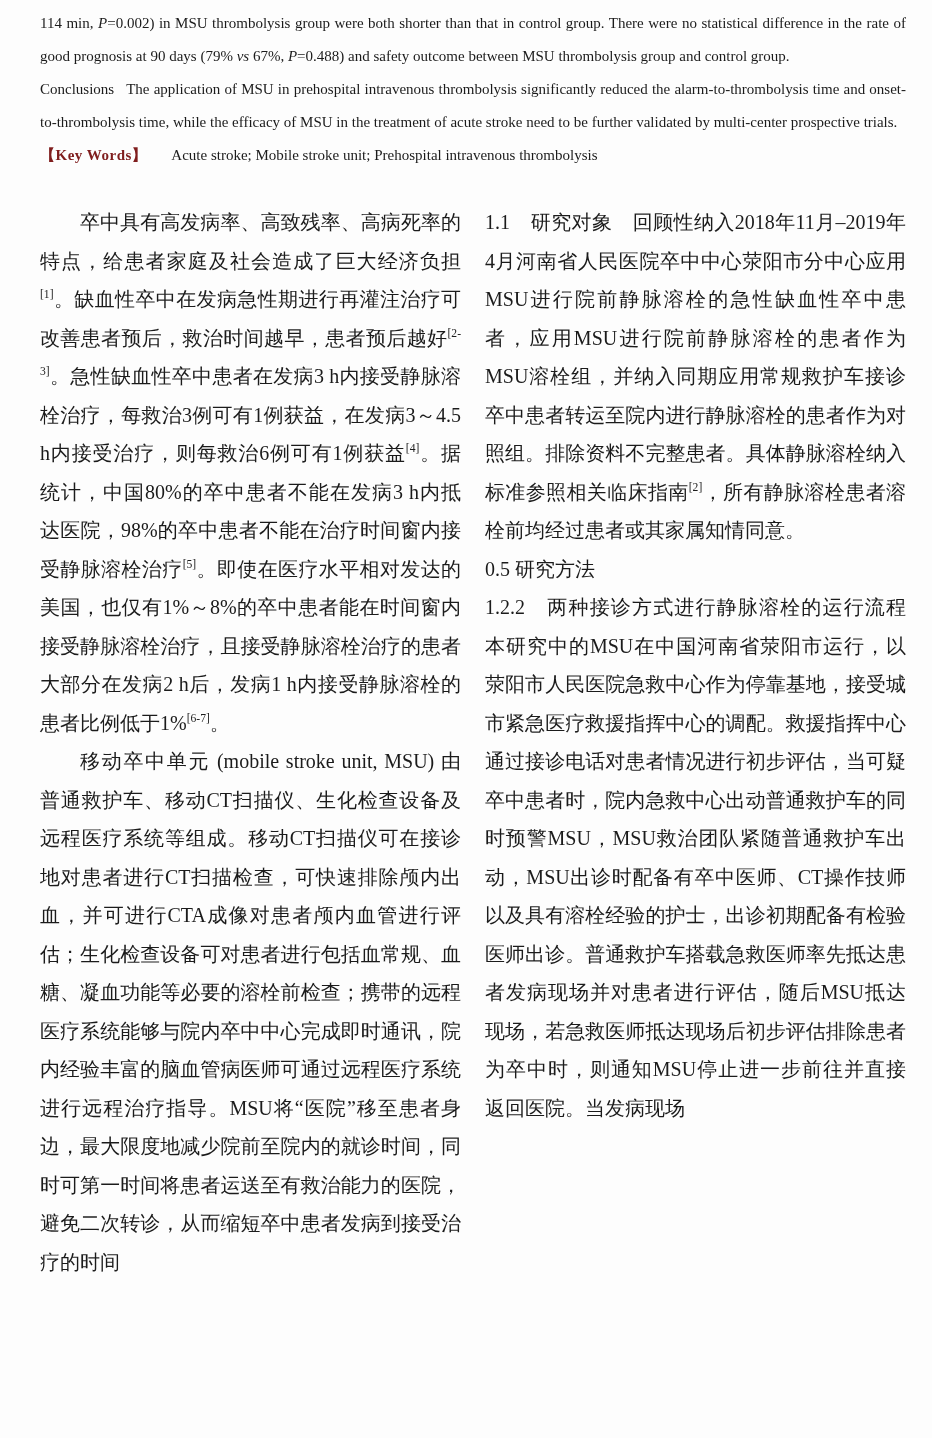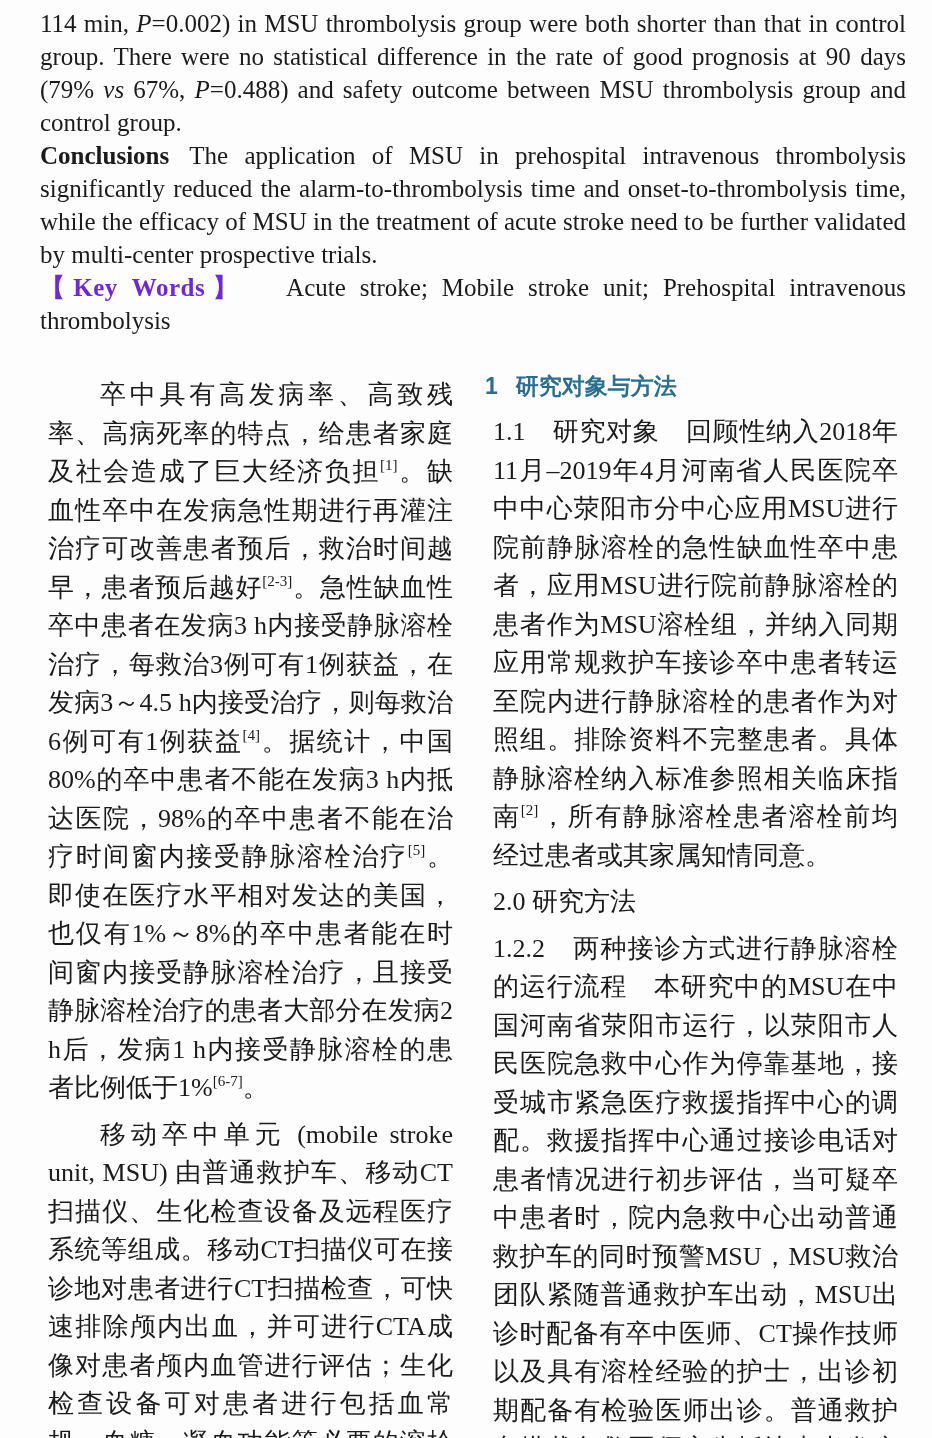--- a/index.html
+++ b/index.html
@@ -12,41 +12,41 @@
     font-family: "Liberation Serif", serif;
   }
   .page {
     width: 932px;
     min-height: 1438px;
     padding: 7px 26px 12px 40px;
   }
   
   .abstract p {
     margin: 0;
-    font-size: 25px;
+    font-size: 15px;
     line-height: 33px;
     text-align: justify;
   }
-  .conclusions-label { font-weight: bold; }
+  .conclusions-label { font-weight: normal; }
   .kw-label {
     font-weight: bold;
     letter-spacing: 0.5px;
   }
   .kw-gap { display: inline-block; width: 1.6em; }
   .concl-gap { display: inline-block; width: 0.8em; }
   
   .columns {
     display: flex;
     gap: 24px;
     margin-top: 31px;
   }
   .col { width: 421px; }
   .cn {
-    margin: 8px;
-    font-size: 26px;
+    margin: 0;
+    font-size: 20px;
     line-height: 38.5px;
     text-align: justify;
     font-family: "Liberation Serif", serif;
   }
   .indent { text-indent: 2em; }
   .section-heading {
     margin: 0 0 1px 0;
     font-family: "Liberation Sans", sans-serif;
     font-weight: bold;
     font-size: 23px;
@@ -64,34 +64,31 @@
 <body style="background: rgb(253, 253, 253); color: rgb(27, 27, 27);">
 
 <div class="page">
 
   <div class="abstract">
     <p><span>114 min, </span><span class="seg-italic">P</span><span>=0.002) in MSU thrombolysis group were both shorter than that in control group. There were no statistical difference in the rate of good prognosis at 90 days (79% </span><span class="seg-italic">vs</span><span> 67%, </span><span class="seg-italic">P</span><span>=0.488) and safety outcome between MSU thrombolysis group and control group.</span></p>
     <p>
       <span class="conclusions-label">Conclusions</span><span class="concl-gap"></span><span>The application of MSU in prehospital intravenous thrombolysis significantly reduced the alarm-to-thrombolysis time and onset-to-thrombolysis time, while the efficacy of MSU in the treatment of acute stroke need to be further validated by multi-center prospective trials.</span>
     </p>
     <p>
-      <span class="kw-label accent" style="color: #6d28d9;">【Key Words】</span><span class="kw-gap"></span><span>Acute stroke; Mobile stroke unit; Prehospital intravenous thrombolysis</span>
+      <span class="kw-label accent" style="color: #7f1d1d;">【Key Words】</span><span class="kw-gap"></span><span>Acute stroke; Mobile stroke unit; Prehospital intravenous thrombolysis</span>
     </p>
   </div>
 
   <div class="columns">
 
     <div class="col">
       <p class="cn indent"><span>卒中具有高发病率、高致残率、高病死率的特点，给患者家庭及社会造成了巨大经济负担</span><span class="seg-sup">[1]</span><span>。缺血性卒中在发病急性期进行再灌注治疗可改善患者预后，救治时间越早，患者预后越好</span><span class="seg-sup">[2-3]</span><span>。急性缺血性卒中患者在发病3 h内接受静脉溶栓治疗，每救治3例可有1例获益，在发病3～4.5 h内接受治疗，则每救治6例可有1例获益</span><span class="seg-sup">[4]</span><span>。据统计，中国80%的卒中患者不能在发病3 h内抵达医院，98%的卒中患者不能在治疗时间窗内接受静脉溶栓治疗</span><span class="seg-sup">[5]</span><span>。即使在医疗水平相对发达的美国，也仅有1%～8%的卒中患者能在时间窗内接受静脉溶栓治疗，且接受静脉溶栓治疗的患者大部分在发病2 h后，发病1 h内接受静脉溶栓的患者比例低于1%</span><span class="seg-sup">[6-7]</span><span>。</span></p>
       <p class="cn indent"><span>移动卒中单元 (mobile stroke unit, MSU) 由普通救护车、移动CT扫描仪、生化检查设备及远程医疗系统等组成。移动CT扫描仪可在接诊地对患者进行CT扫描检查，可快速排除颅内出血，并可进行CTA成像对患者颅内血管进行评估；生化检查设备可对患者进行包括血常规、血糖、凝血功能等必要的溶栓前检查；携带的远程医疗系统能够与院内卒中中心完成即时通讯，院内经验丰富的脑血管病医师可通过远程医疗系统进行远程治疗指导。MSU将“医院”移至患者身边，最大限度地减少院前至院内的就诊时间，同时可第一时间将患者运送至有救治能力的医院，避免二次转诊，从而缩短卒中患者发病到接受治疗的时间</span></p>
     </div>
 
     <div class="col">
-      <p class="section-heading accent" style="color: rgb(42, 110, 145);">
-        <span class="num">1</span><span>研究对象与方法</span>
-      </p>
       <p class="cn"><span>1.1　研究对象　回顾性纳入2018年11月–2019年4月河南省人民医院卒中中心荥阳市分中心应用MSU进行院前静脉溶栓的急性缺血性卒中患者，应用MSU进行院前静脉溶栓的患者作为MSU溶栓组，并纳入同期应用常规救护车接诊卒中患者转运至院内进行静脉溶栓的患者作为对照组。排除资料不完整患者。具体静脉溶栓纳入标准参照相关临床指南</span><span class="seg-sup">[2]</span><span>，所有静脉溶栓患者溶栓前均经过患者或其家属知情同意。</span></p>
-      <p class="cn">2.0 研究方法</p>
+      <p class="cn">0.5 研究方法</p>
       <p class="cn"><span>1.2.2　两种接诊方式进行静脉溶栓的运行流程　本研究中的MSU在中国河南省荥阳市运行，以荥阳市人民医院急救中心作为停靠基地，接受城市紧急医疗救援指挥中心的调配。救援指挥中心通过接诊电话对患者情况进行初步评估，当可疑卒中患者时，院内急救中心出动普通救护车的同时预警MSU，MSU救治团队紧随普通救护车出动，MSU出诊时配备有卒中医师、CT操作技师以及具有溶栓经验的护士，出诊初期配备有检验医师出诊。普通救护车搭载急救医师率先抵达患者发病现场并对患者进行评估，随后MSU抵达现场，若急救医师抵达现场后初步评估排除患者为卒中时，则通知MSU停止进一步前往并直接返回医院。当发病现场</span></p>
     </div>
 
   </div>
 </div>
 
 </body></html>

